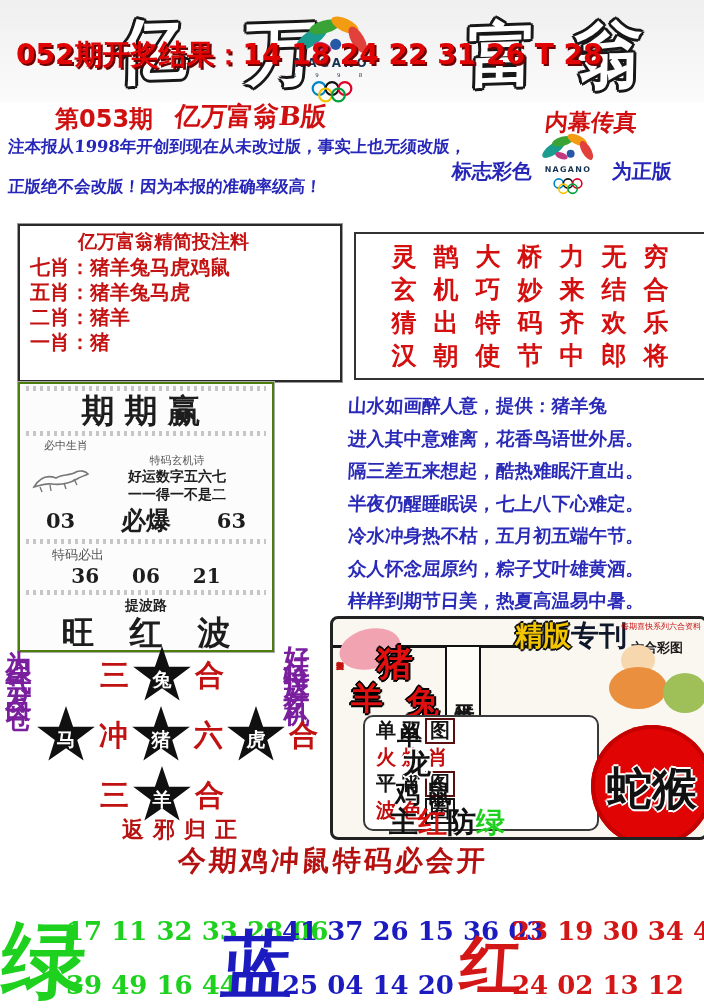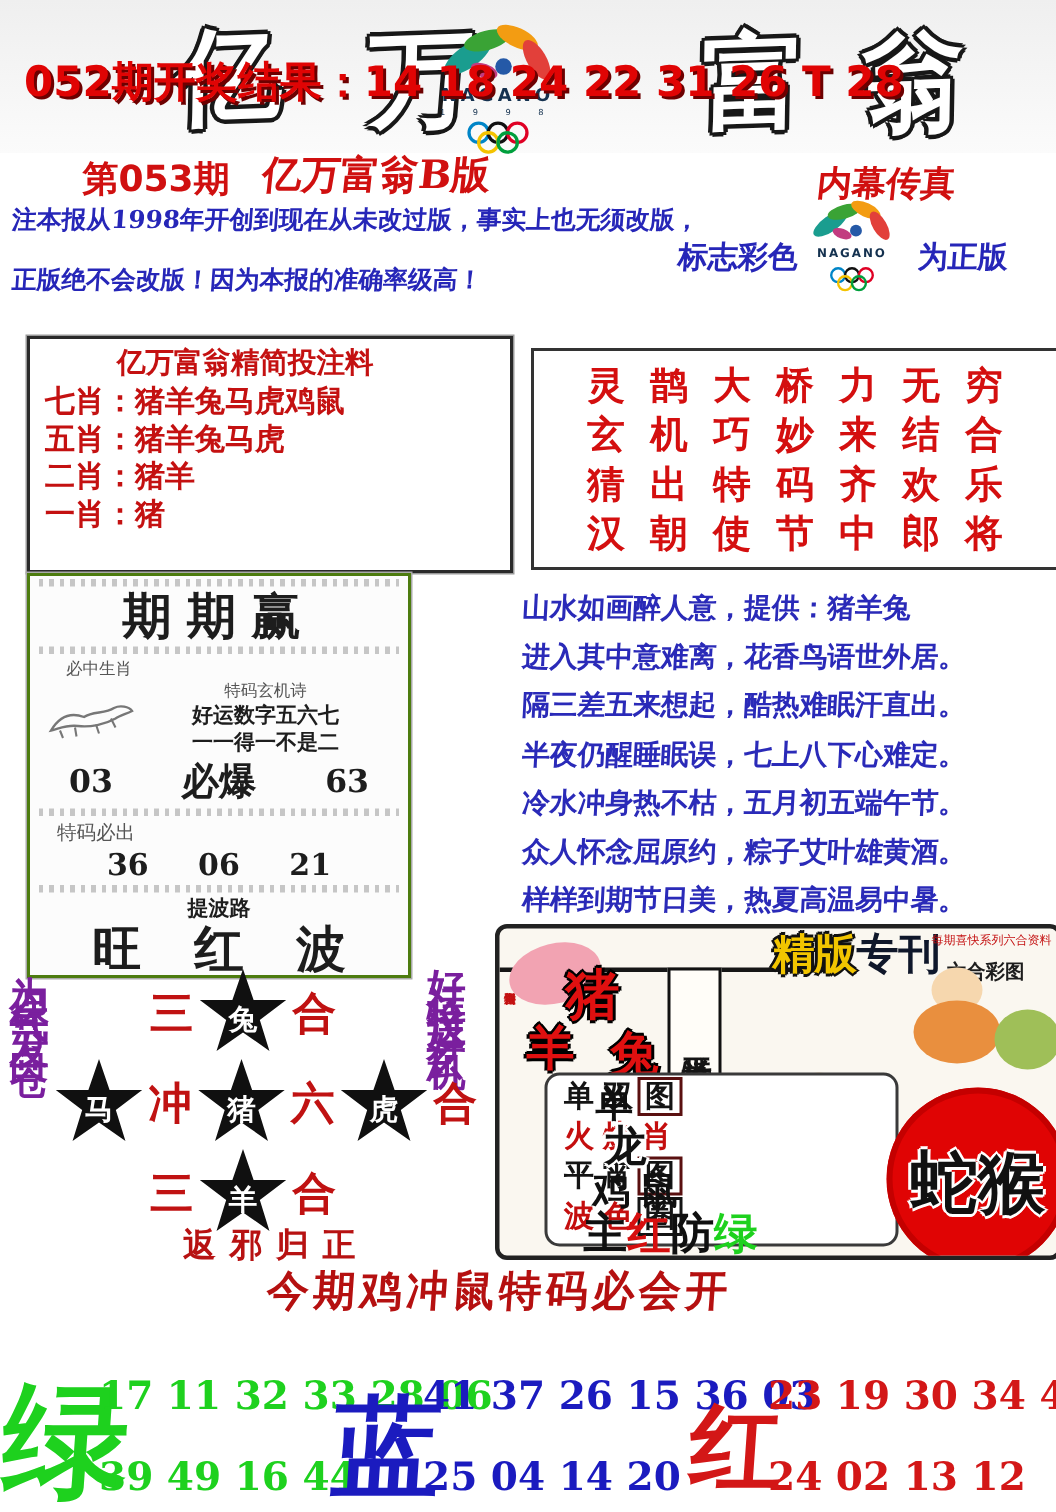--- a/index.html
+++ b/index.html
@@ -196,21 +196,21 @@
         <div class="scan-line">好运数字五六七</div>
         <div class="scan-line">一一得一不是二</div>
       </div>
     </div>
     <div class="burst-row">
       <span style="font-size:21px;font-weight:bold;">03</span>
       <span style="font-size:25px;font-weight:bold;">必爆</span>
       <span style="font-size:21px;font-weight:bold;">63</span>
     </div>
     <div class="noise"></div>
-    <div class="scan-small" style="text-align:left;padding-left:18px;font-size:13px;">特码必出</div>
+    <div class="scan-small" style="text-align:left;padding-left:32px;font-size:13px;">特码必出</div>
     <div class="must-nums">36 06 21</div>
     <div class="noise"></div>
     <div class="scan-line">提波路</div>
     <div class="wave-row">
       <span>旺</span>
       <span>红</span>
       <span>波</span>
     </div>
 
   </div>

